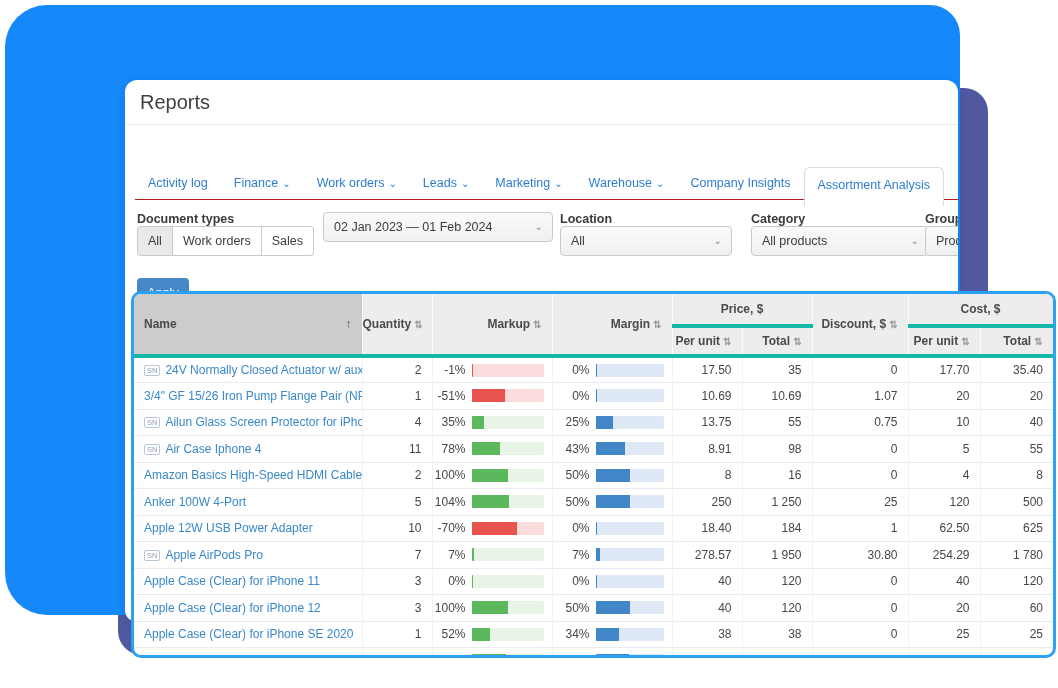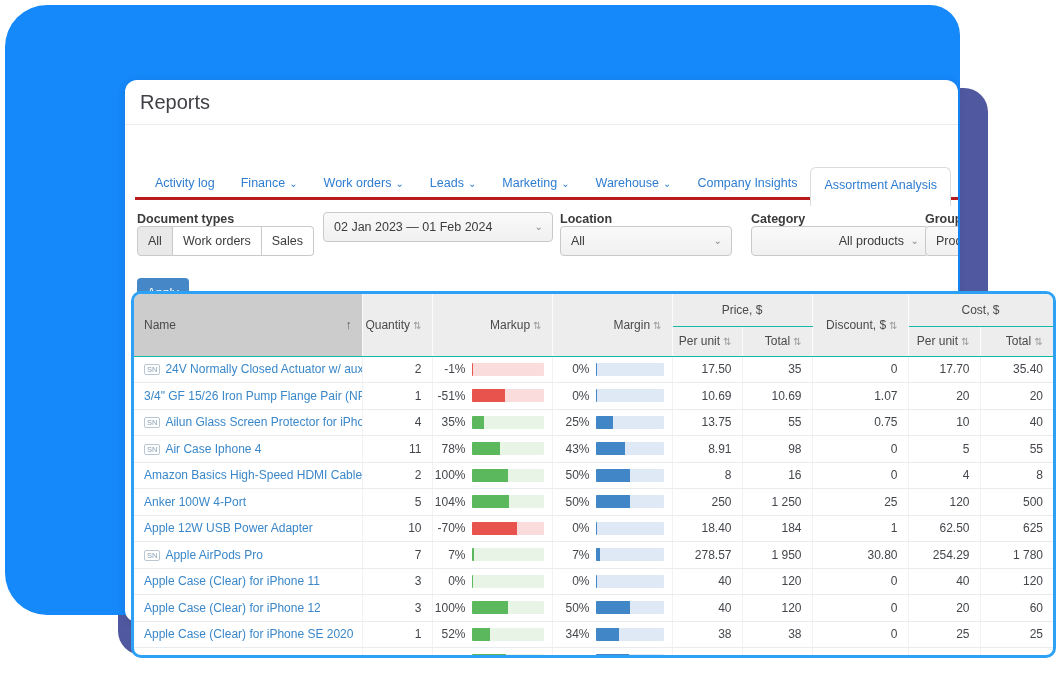--- a/index.html
+++ b/index.html
@@ -15,21 +15,21 @@
 
   
   .card { position:absolute; left:125px; top:80px; width:833px; height:542px;
     background:#ffffff; border-radius:12px; overflow:hidden;
     box-shadow:0 2px 10px rgba(0,0,0,.10); }
   .card-header { height:45px; line-height:45px; padding-left:15px;
     border-bottom:1px solid #ececec; font-size:20px; color:#3f3f46; }
 
   
   .tabs { position:absolute; top:87px; left:10px; right:0; height:33px;
-    border-bottom:3px solid #b91c1c; display:flex; align-items:flex-start;justify-content:center; }
+    border-bottom:1px solid #b91c1c; display:flex; align-items:flex-start; }
   .tab { height:33px; line-height:33px; padding:0 13px; font-size:12.5px;
     color:#2e7dd1; white-space:nowrap; cursor:pointer; }
   .tab .chev { font-size:10px; color:#2e7dd1; margin-left:4px; }
   .tab.active { height:39px; line-height:34px; background:#fff;
     border:1px solid #dcdcdc; border-bottom:none; border-radius:6px 6px 0 0;
     position:relative; z-index:2; }
 
   
   .filters { position:absolute; top:132px; left:0; right:0; height:70px; }
   .filter { position:absolute; top:0; }
@@ -49,22 +49,22 @@
     background:#4688c7; color:#fff; border:none; border-radius:4px; font-size:12.5px;
     font-family:"Liberation Sans", sans-serif; cursor:pointer; }
 
   
   .table-overlay { position:absolute; left:131px; top:291px; width:925px; height:367px;
     background:#ffffff; border:3px solid #2da1f6; border-radius:10px; overflow:hidden; }
   table { border-collapse:collapse; table-layout:fixed; width:919px; font-size:12px; }
   col.c-name{width:228px} col.c-qty{width:70px} col.c-markup{width:120px}
   col.c-margin{width:120px} col.c-punit{width:70px} col.c-ptotal{width:70px}
   col.c-disc{width:96px} col.c-cunit{width:72px} col.c-ctotal{width:73px}
-  thead th { background:#ededed; color:#4a4a4a; font-weight:normal; font-size:12px;
-    border-right:1px solid #fbfbfb; border-bottom:1px solid #14b8a6; cursor:pointer; }
+  thead th { background:#ededed; color:#4a4a4a; font-weight:bold; font-size:12px;
+    border-right:1px solid #fbfbfb; border-bottom:4px solid #14b8a6; cursor:pointer; }
   thead tr.h1 th { height:32px; }
   thead tr.h2 th { height:30px; }
   th.name-h { background:#cccccc; text-align:left; padding:16px 10px; }
   th.num-h { text-align:right; padding-right:10px; }
   th.grp-h { text-align:center; }
   .sort-updown { color:#9a9a9a; font-size:10px; margin-left:3px; }
   .sort-up { color:#555; font-size:12px; float:right; }
   tbody td { height:26.5px; border-bottom:1px solid #e9ecef; color:#43464b;
     white-space:nowrap; overflow:hidden; }
   tbody td.num { text-align:right; padding-right:10px; border-right:1px solid #f0f2f4; }
@@ -123,21 +123,21 @@
       </div>
       <div class="filter" style="left:435px;">
         <div class="flabel">Location</div>
         <div class="dropdown" style="width:172px;">
           <span>All</span>
           <span class="dd-chev">⌄</span>
         </div>
       </div>
       <div class="filter" style="left:626px;">
         <div class="flabel">Category</div>
-        <div class="dropdown" style="width:178px;text-align:right;">
+        <div class="dropdown" style="width:178px;">
           <span>All products</span>
           <span class="dd-chev">⌄</span>
         </div>
       </div>
       <div class="filter" style="left:800px;">
         <div class="flabel">Group by</div>
         <div class="dropdown" style="width:160px;">
           <span>Products</span>
           
         </div>

